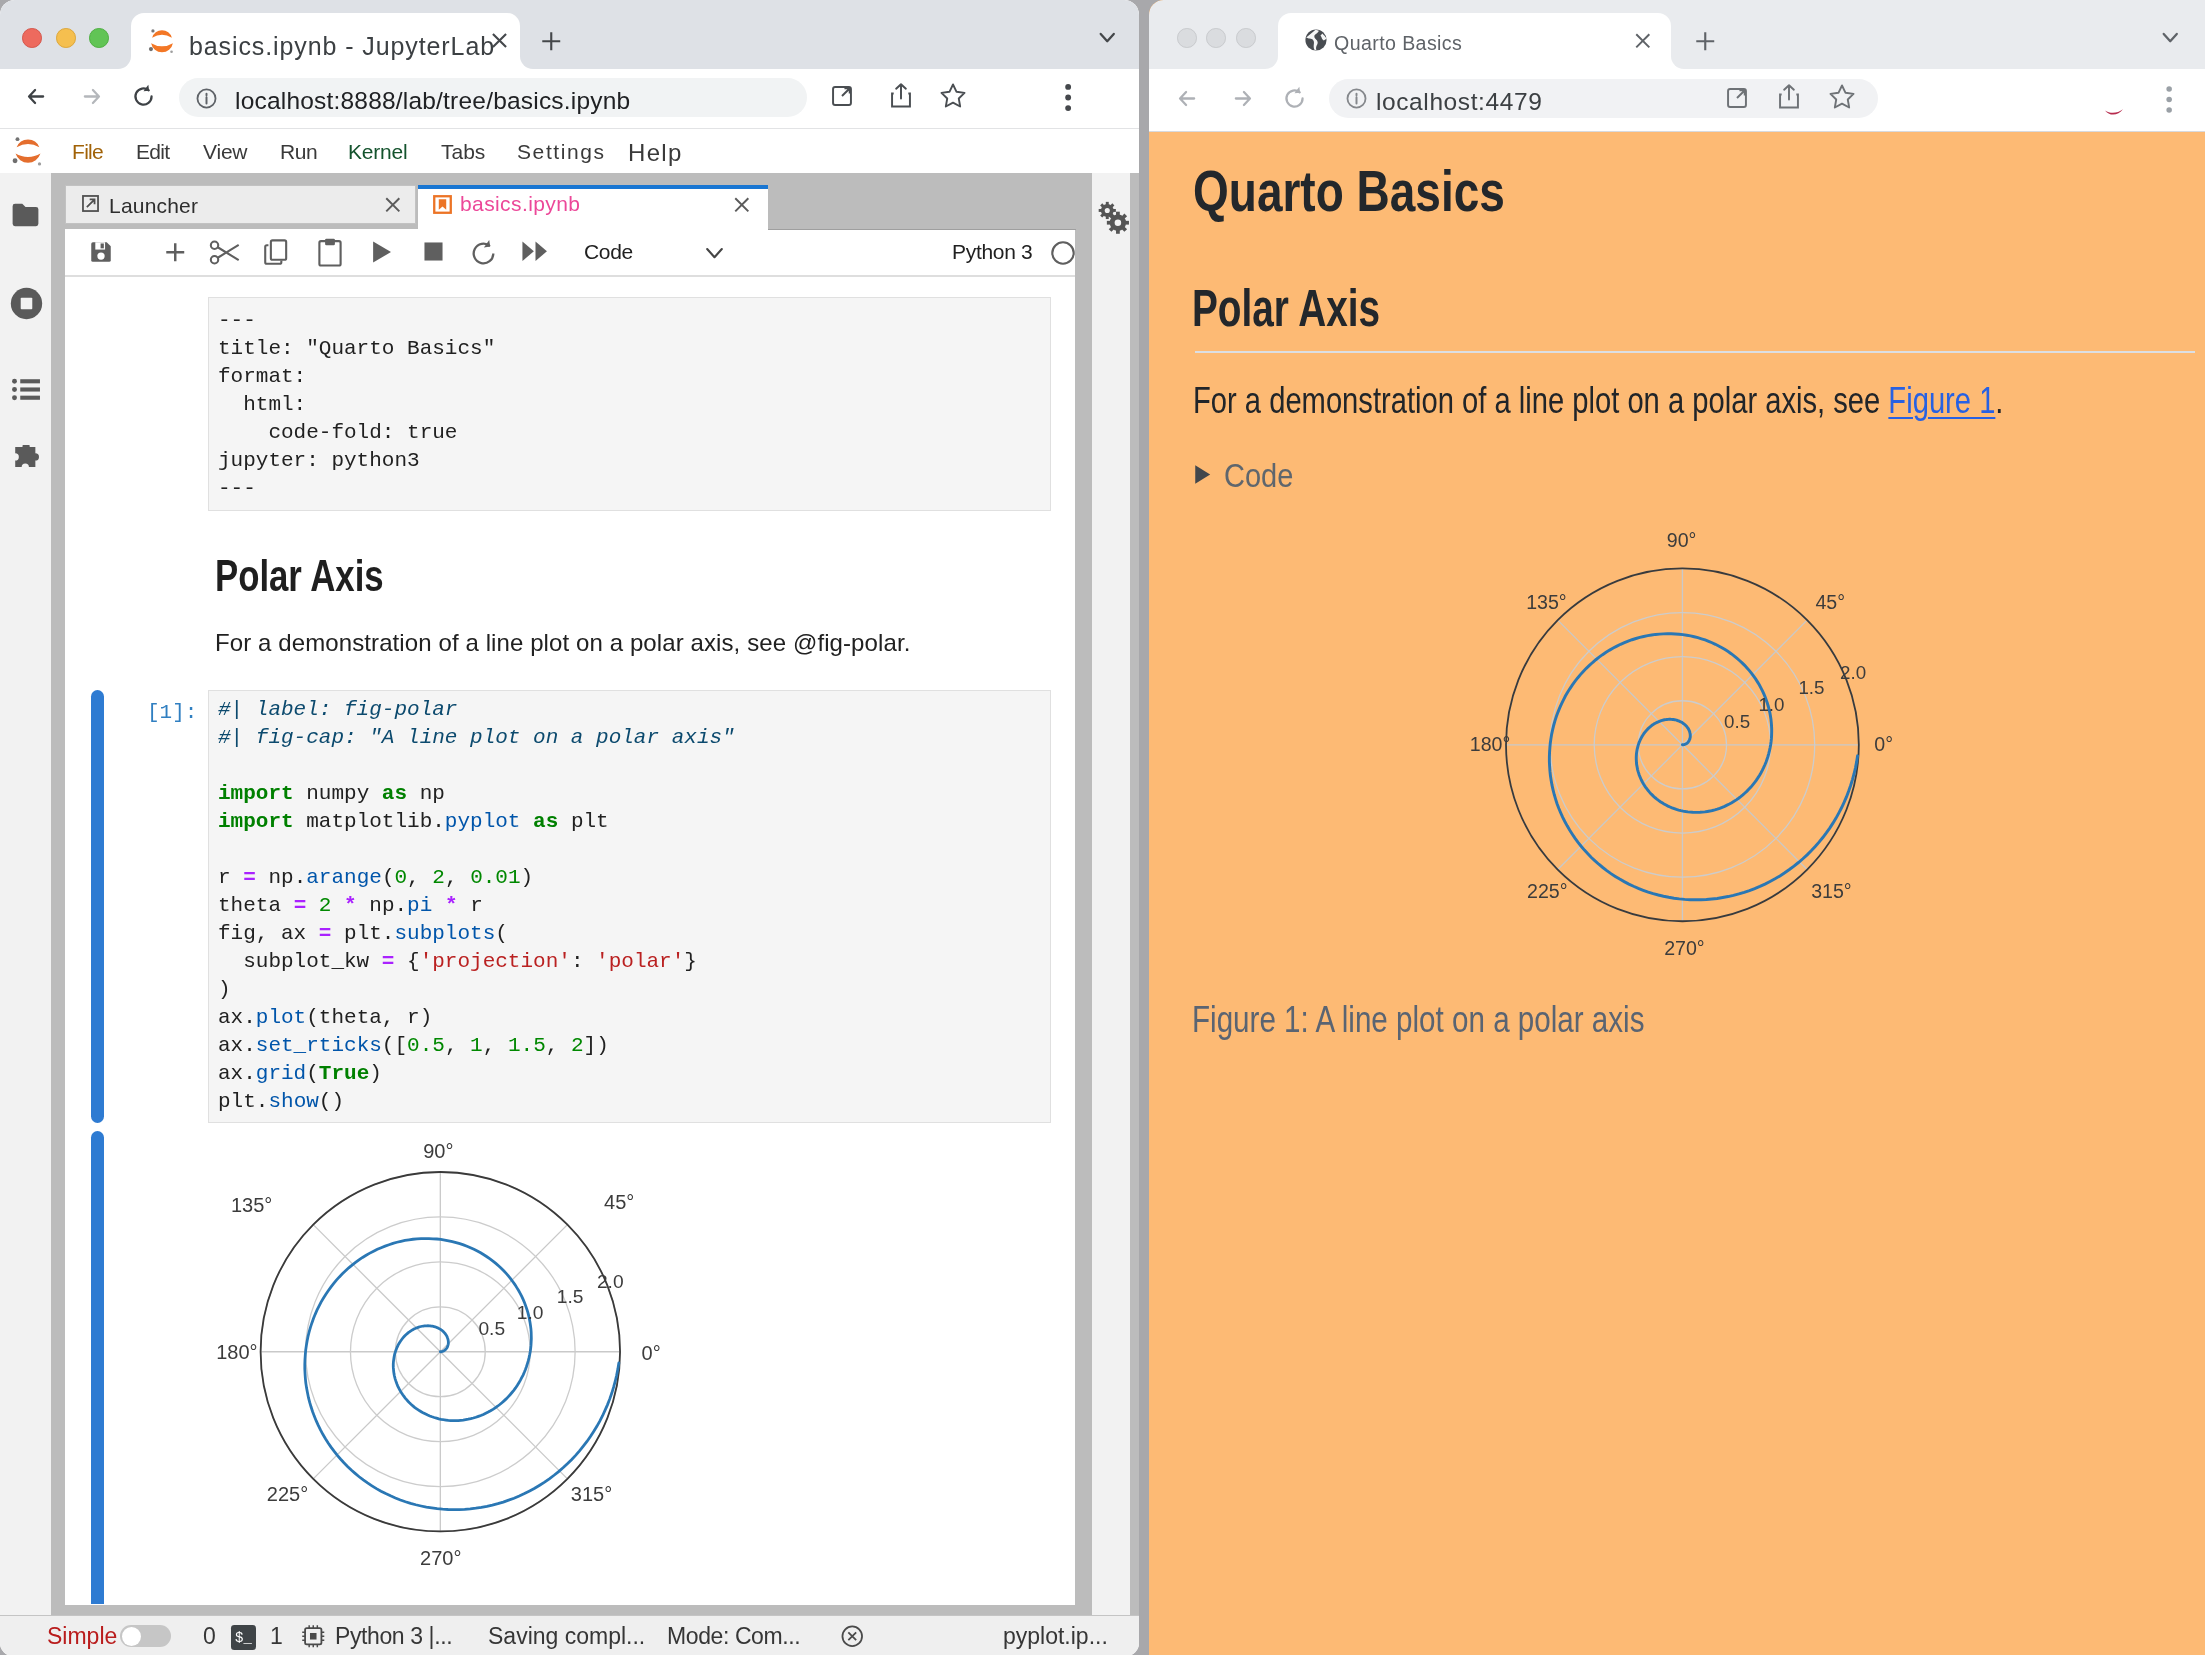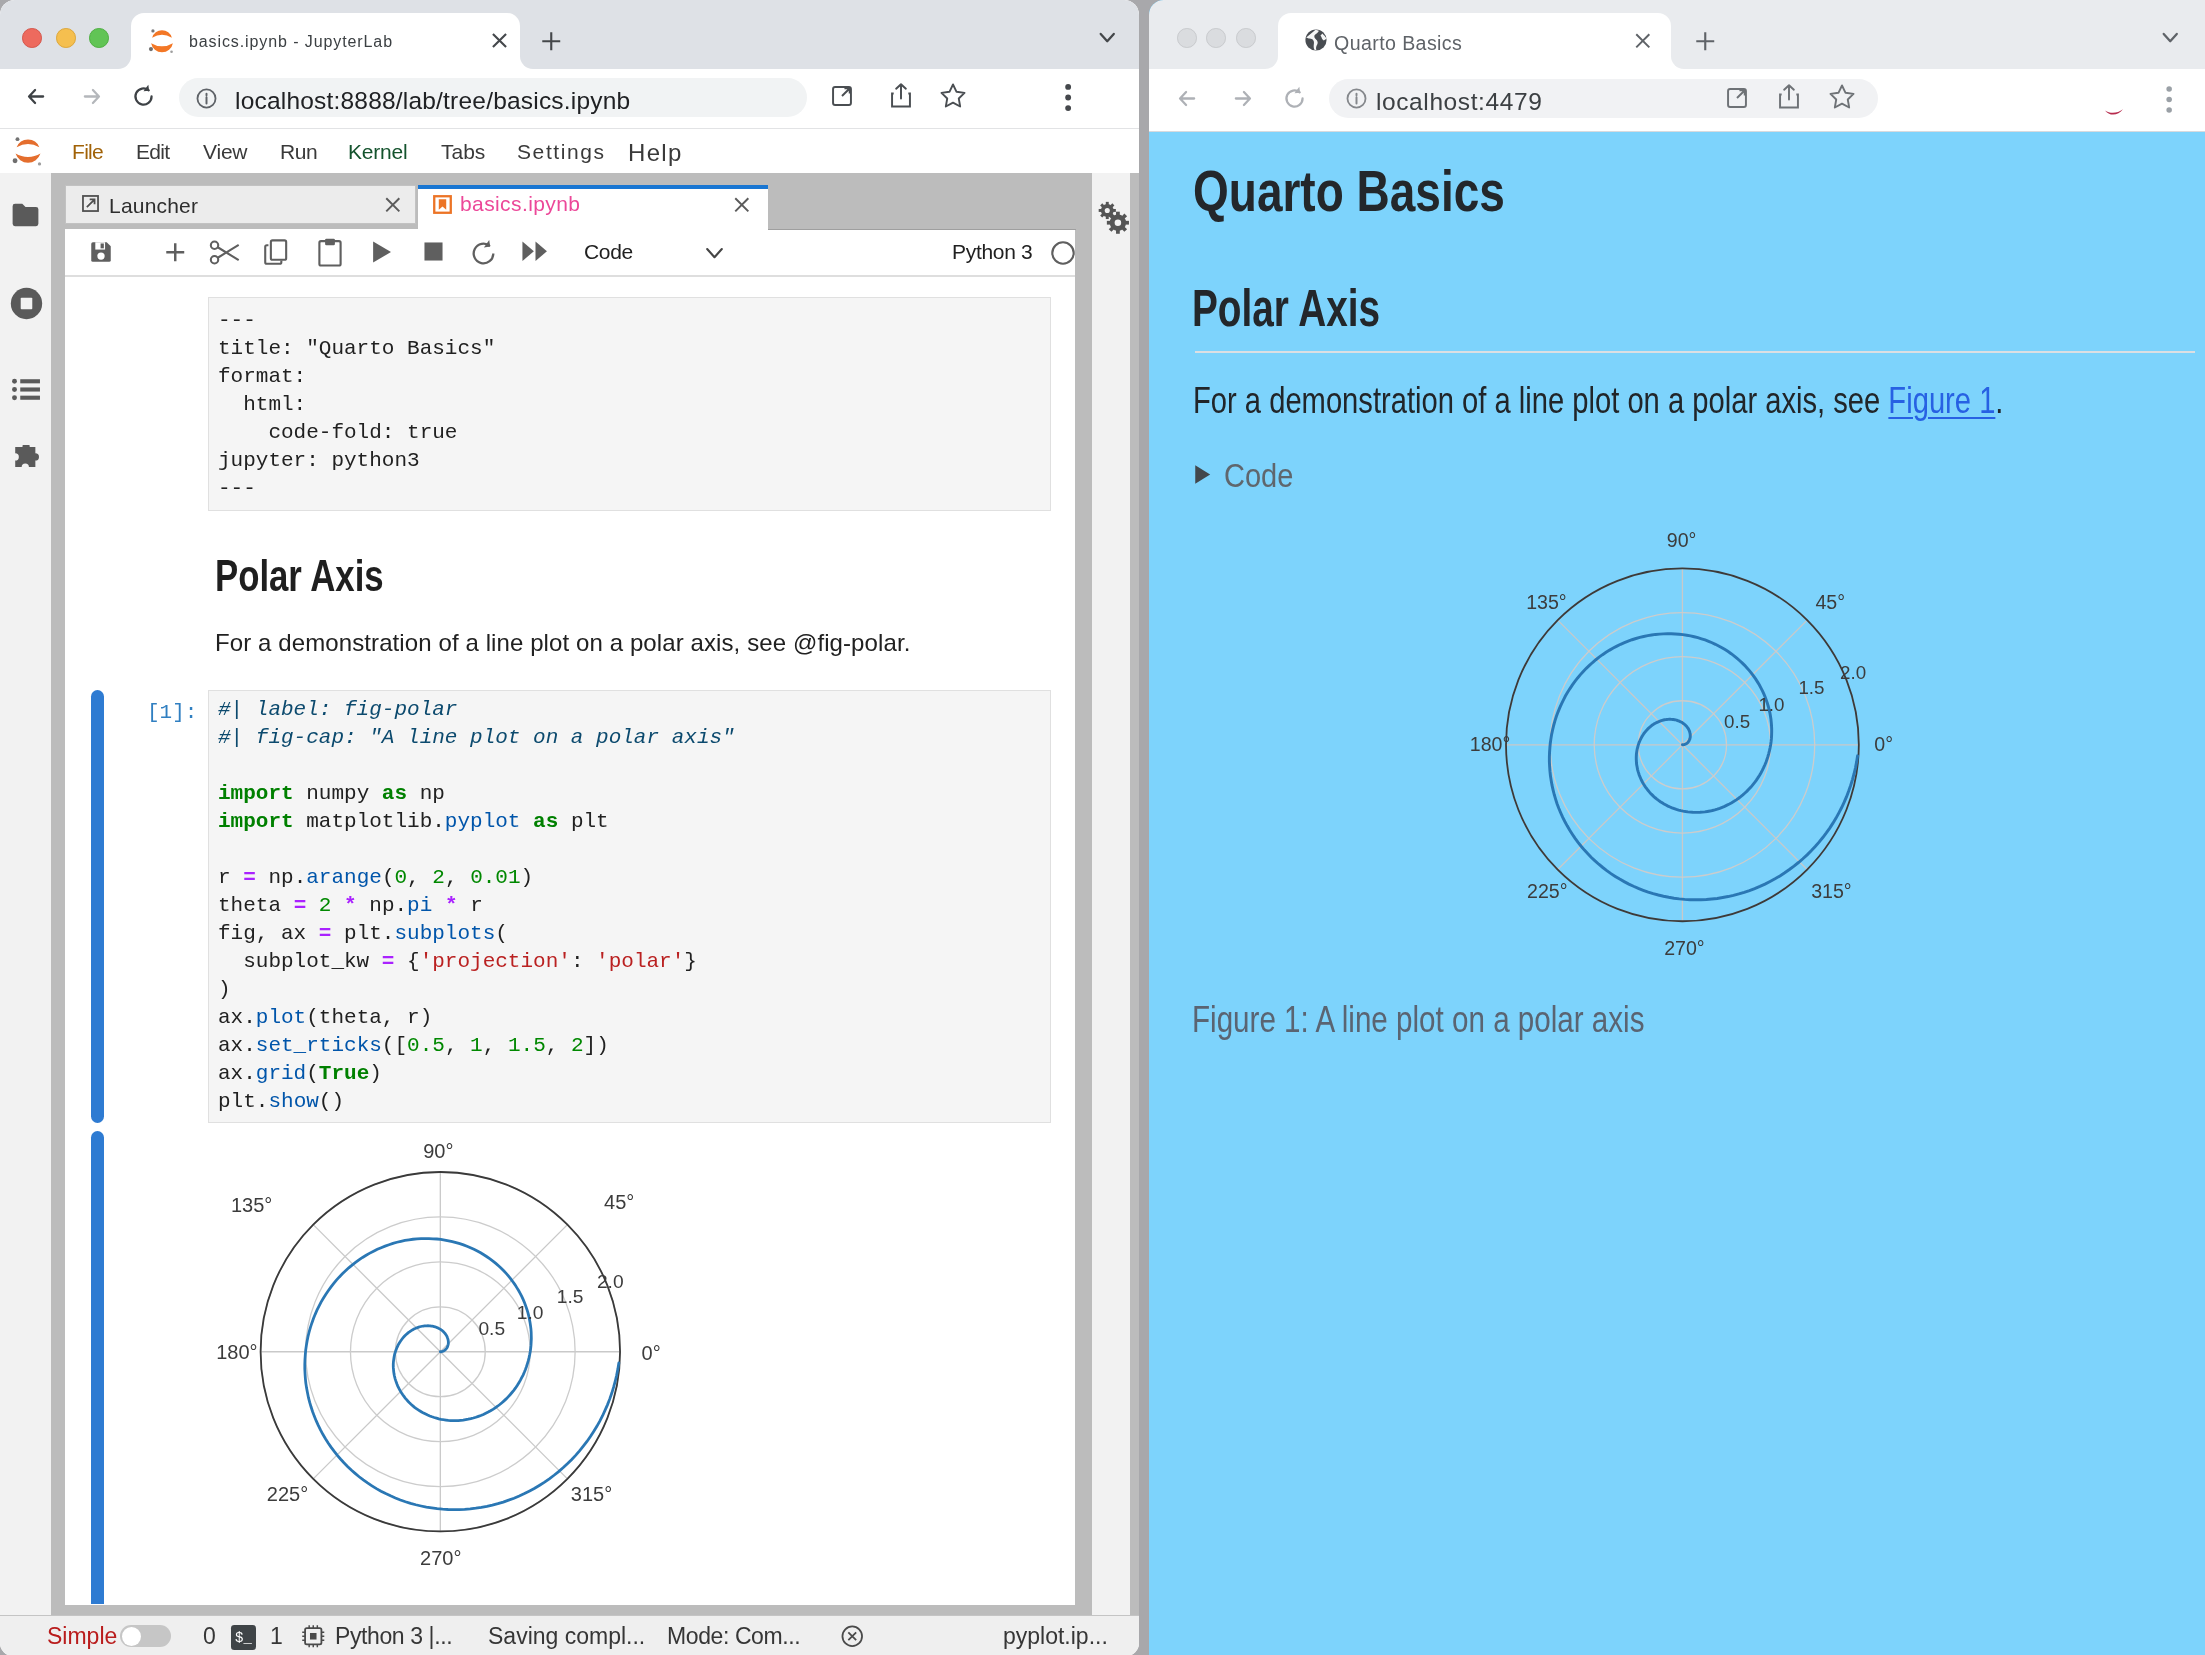--- a/index.html
+++ b/index.html
@@ -1,19 +1,19 @@
 <!DOCTYPE html>
 <html style="font-size:13px"><head><meta charset="utf-8"><style>
 *{margin:0;padding:0;box-sizing:border-box}
 html,body{width:2205px;height:1656px;overflow:hidden;background:#a8a8ab;
  font-family:"Liberation Sans",sans-serif;-webkit-font-smoothing:antialiased}
 .abs{position:absolute}
 .win{position:absolute;top:0;height:1656px;overflow:hidden}
 #lw{left:0;width:1139px;border-radius:14.7px 14.7px 13px 13px;background:#fff}
-#rw{left:1149px;width:1056px;border-radius:14.7px 0 0 0;background:#7dd3fc}
+#rw{left:1149px;width:1056px;border-radius:14.7px 0 0 0;background:#fdba74}
 .tl{position:absolute;border-radius:50%;width:19.6px;height:19.6px}
 span.t{position:absolute;white-space:pre;line-height:1}
 .mono{font-family:"Liberation Mono",monospace;font-size:21px;line-height:28px;white-space:pre;color:#212121}
 .com{color:#0c4a6e;font-style:italic}
 .kw{color:#008000;font-weight:bold}
 .op{color:#AA22FF;font-weight:bold}
 .nu{color:#008800}
 .st{color:#BA2121}
 .pr{color:#0055AA}
 .cellbox{position:absolute;left:208px;width:843px;background:#f5f5f5;border:1.6px solid #e0e0e0}
@@ -29,21 +29,21 @@
     <div class="abs" style="left:118px;top:56px;width:13px;height:13px;background:#dee1e6;border-bottom-right-radius:13px"></div>
     <div class="abs" style="left:520px;top:56px;width:13px;height:13px;background:#fff"></div>
     <div class="abs" style="left:520px;top:56px;width:13px;height:13px;background:#dee1e6;border-bottom-left-radius:13px"></div>
     <svg class="icon" style="left:148px;top:27px" width="28" height="28" viewBox="0 0 34 34">
 <path d="M5 13.2 A12.4 12.4 0 0 1 29 13.2 A23 23 0 0 0 5 13.2 Z" fill="#f37726"></path>
 <path d="M3.8 19.6 A13.4 13.4 0 0 0 30.2 19.6 A25 25 0 0 1 3.8 19.6 Z" fill="#f37726"></path>
 <circle cx="6" cy="4.8" r="2" fill="#767677"></circle>
       <circle cx="3.6" cy="26.8" r="2.5" fill="#6f6e6e"></circle>
       <circle cx="28.6" cy="30" r="1.6" fill="#9e9e9e"></circle>
 </svg>
-    <span class="t" style="left:189px;top:34px;font-size:16px;color:#3c4043;letter-spacing:0.9px">basics.ipynb - JupyterLab</span>
+    <span class="t" style="left:189px;top:34px;font-size:25px;color:#3c4043;letter-spacing:0.9px">basics.ipynb - JupyterLab</span>
     <svg class="icon" style="left:488px;top:29px" width="23" height="23" viewBox="0 0 28 28">
       <path d="M6 6 L22 22 M22 6 L6 22" stroke="#45484c" stroke-width="2.6"></path>
     </svg>
     <svg class="icon" style="left:539px;top:29px" width="24.5" height="24.5" viewBox="0 0 30 30">
       <path d="M15 4 V26 M4 15 H26" stroke="#44474a" stroke-width="2.6"></path>
     </svg>
     <svg class="icon" style="left:1095px;top:29px" width="24.5" height="18" viewBox="0 0 30 22">
       <path d="M7 6 L15 15 L23 6" fill="none" stroke="#44474a" stroke-width="2.8" stroke-linecap="round" stroke-linejoin="round"></path>
     </svg>
     <div class="abs" style="left:0;top:69px;width:1139px;height:60px;background:#fff;border-bottom:1.6px solid #e2e3e5"></div>

